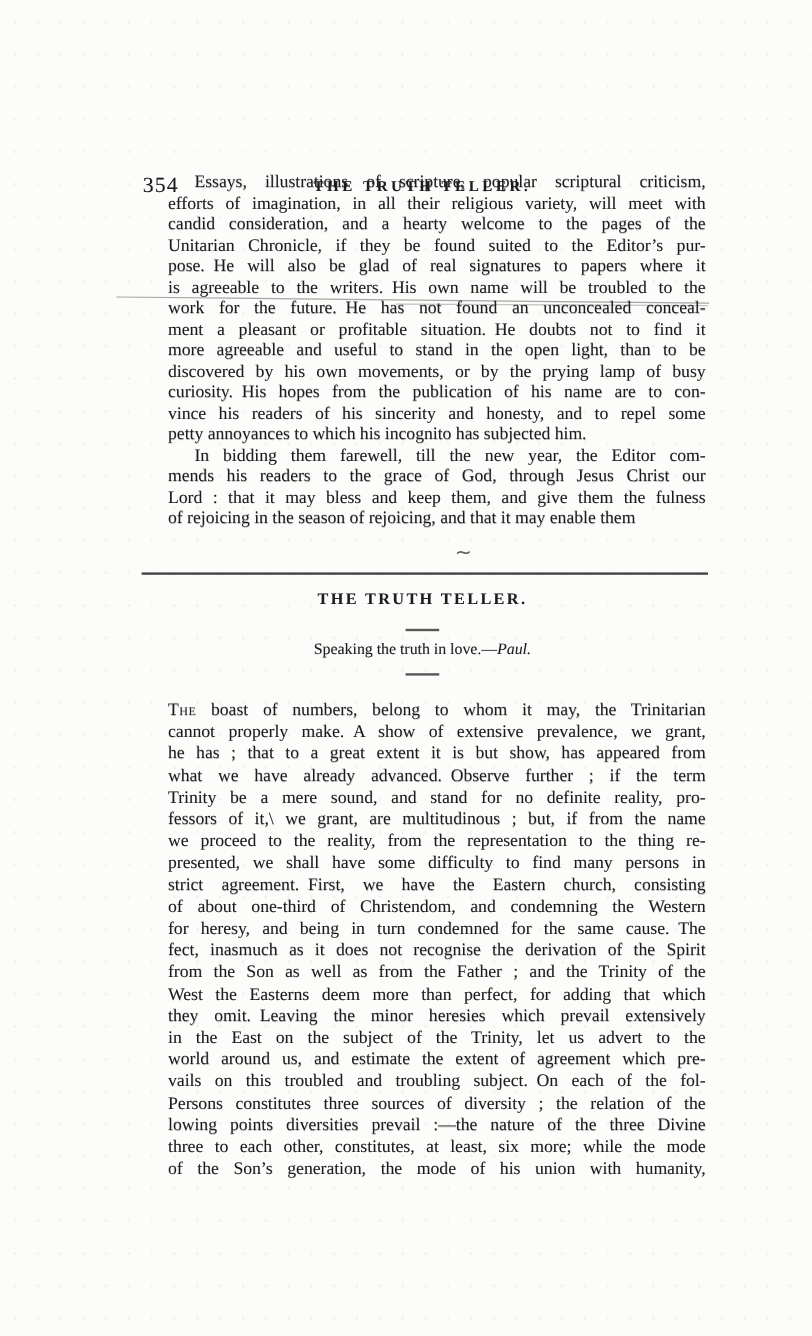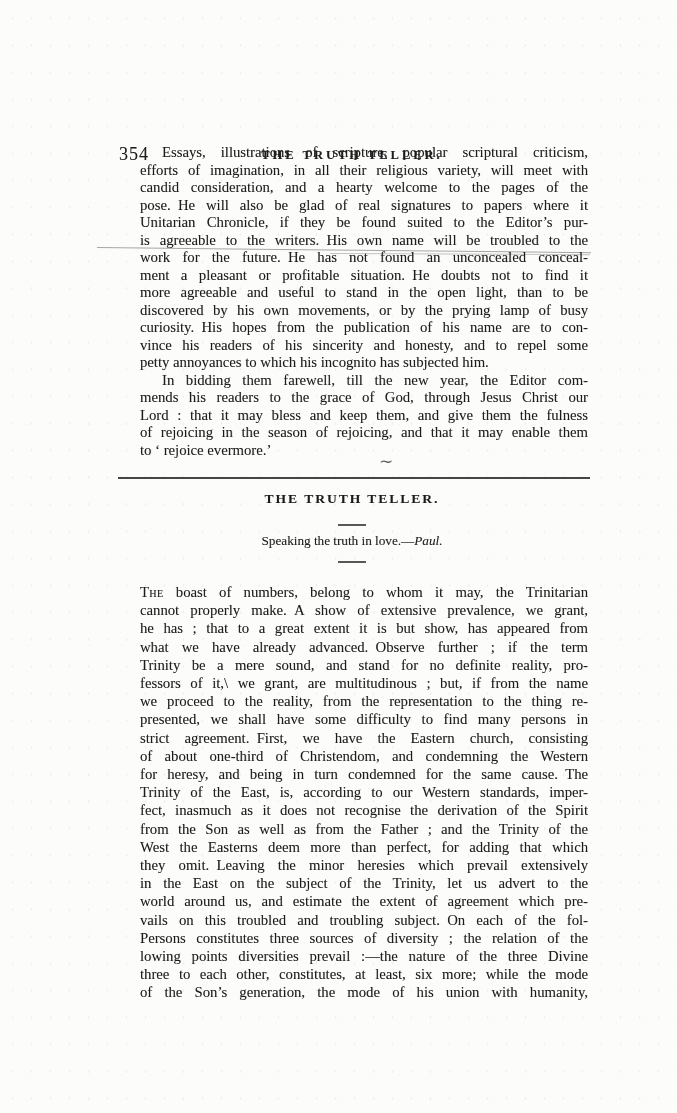--- a/index.html
+++ b/index.html
@@ -80,37 +80,36 @@
   </div>
 
   <div class="scanline scanline-a"></div>
   <div class="scanline scanline-b"></div>
 
   <div class="textblock editor-note txt">
     <div class="para endleft">
         <div class="tline">  Essays, illustrations of scripture, popular scriptural criticism,</div>
         <div class="tline">efforts of imagination, in all their religious variety, will meet with</div>
         <div class="tline">candid consideration, and a hearty welcome to the pages of the</div>
+        <div class="tline">Unitarian Chronicle, if they be found suited to the Editor’s pur-</div>
         <div class="tline">pose. He will also be glad of real signatures to papers where it</div>
-        <div class="tline">Unitarian Chronicle, if they be found suited to the Editor’s pur-</div>
         <div class="tline">is agreeable to the writers. His own name will be troubled to the</div>
         <div class="tline">work for the future. He has not found an unconcealed conceal-</div>
         <div class="tline">ment a pleasant or profitable situation. He doubts not to find it</div>
         <div class="tline">more agreeable and useful to stand in the open light, than to be</div>
         <div class="tline">discovered by his own movements, or by the prying lamp of busy</div>
         <div class="tline">curiosity. His hopes from the publication of his name are to con-</div>
         <div class="tline">vince his readers of his sincerity and honesty, and to repel some</div>
         <div class="tline">petty annoyances to which his incognito has subjected him.</div>
       </div>
     <div class="para endleft">
         <div class="tline">  In bidding them farewell, till the new year, the Editor com-</div>
         <div class="tline">mends his readers to the grace of God, through Jesus Christ our</div>
         <div class="tline">Lord : that it may bless and keep them, and give them the fulness</div>
         <div class="tline">of rejoicing in the season of rejoicing, and that it may enable them</div>
-        <div class="tline">to ‘ rejoice evermore.’</div>
       </div>
   </div>
 
   <div class="squiggle">∼</div>
 
   <div class="rule-long"></div>
 
   <div class="section-head txt">THE TRUTH TELLER.</div>
 
   <div class="rule-short rs1"></div>
@@ -125,21 +124,20 @@
         <div class="tline">cannot properly make. A show of extensive prevalence, we grant,</div>
         <div class="tline">he has ; that to a great extent it is but show, has appeared from</div>
         <div class="tline">what we have already advanced. Observe further ; if the term</div>
         <div class="tline">Trinity be a mere sound, and stand for no definite reality, pro-</div>
         <div class="tline">fessors of it,\ we grant, are multitudinous ; but, if from the name</div>
         <div class="tline">we proceed to the reality, from the representation to the thing re-</div>
         <div class="tline">presented, we shall have some difficulty to find many persons in</div>
         <div class="tline">strict agreement. First, we have the Eastern church, consisting</div>
         <div class="tline">of about one-third of Christendom, and condemning the Western</div>
         <div class="tline">for heresy, and being in turn condemned for the same cause. The</div>
-        <div class="tline">Trinity of the East, is, according to our Western standards, imper-</div>
         <div class="tline">fect, inasmuch as it does not recognise the derivation of the Spirit</div>
         <div class="tline">from the Son as well as from the Father ; and the Trinity of the</div>
         <div class="tline">West the Easterns deem more than perfect, for adding that which</div>
         <div class="tline">they omit. Leaving the minor heresies which prevail extensively</div>
         <div class="tline">in the East on the subject of the Trinity, let us advert to the</div>
         <div class="tline">world around us, and estimate the extent of agreement which pre-</div>
         <div class="tline">vails on this troubled and troubling subject. On each of the fol-</div>
         <div class="tline">Persons constitutes three sources of diversity ; the relation of the</div>
         <div class="tline">lowing points diversities prevail :—the nature of the three Divine</div>
         <div class="tline">three to each other, constitutes, at least, six more; while the mode</div>

